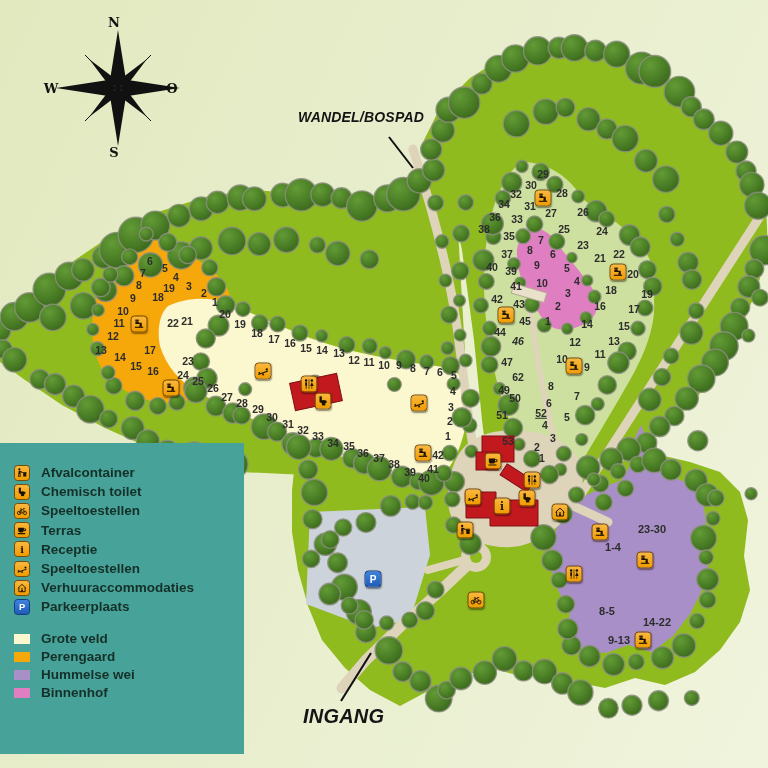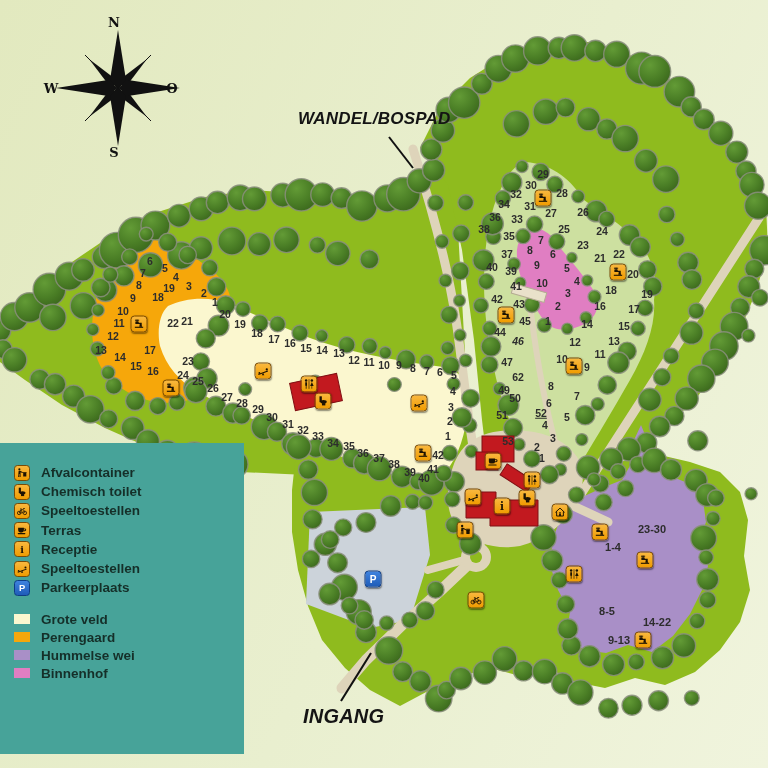--- a/index.html
+++ b/index.html
@@ -477,21 +477,21 @@
 
     <path d="M389,137 L413,168" stroke="#111" stroke-width="2"></path>
     <path d="M341,701 L371,653" stroke="#111" stroke-width="2"></path>
   </svg>
 
   <span class="compass-letter" style="left:114px;top:22px;">N</span>
   <span class="compass-letter" style="left:51px;top:88px;">W</span>
   <span class="compass-letter" style="left:172px;top:88px;">O</span>
   <span class="compass-letter" style="left:114px;top:152px;">S</span>
 
-  <span class="big-label" style="left:298px;top:110px;font-size:17px;">WANDEL/BOSPAD</span>
+  <span class="big-label" style="left:298px;top:110px;font-size:14px;">WANDEL/BOSPAD</span>
   <span class="big-label" style="left:303px;top:706px;font-size:20px;">INGANG</span>
 
   <div id="overlay">
       <span class="pn" style="left: 215px; top: 302px;">1</span>
       <span class="pn" style="left: 204px; top: 293px;">2</span>
       <span class="pn" style="left: 189px; top: 286px;">3</span>
       <span class="pn" style="left: 176px; top: 277px;">4</span>
       <span class="pn" style="left: 165px; top: 268px;">5</span>
       <span class="pn" style="left: 150px; top: 261px;">6</span>
       <span class="pn" style="left: 143px; top: 273px;">7</span>
@@ -783,20 +783,28 @@
         </div>
         <div class="l-item">
           <span class="l-icon">
             <svg viewBox="0 0 20 20">
               <use href="#ic-speeltoestellen"></use>
             </svg>
           </span>
           <span class="l-label">Speeltoestellen</span>
         </div>
         <div class="l-item">
+          <span class="l-icon">
+            <svg viewBox="0 0 20 20">
+              <use href="#ic-verhuuraccommodaties"></use>
+            </svg>
+          </span>
+          <span class="l-label">Verhuuraccommodaties</span>
+        </div>
+        <div class="l-item">
           <span class="l-icon parkeerplaats">
             <svg viewBox="0 0 20 20">
               <use href="#ic-parkeerplaats"></use>
             </svg>
           </span>
           <span class="l-label">Parkeerplaats</span>
         </div>
       </div>
     <div class="l-areas" id="legend-areas">
         <div class="l-area">

